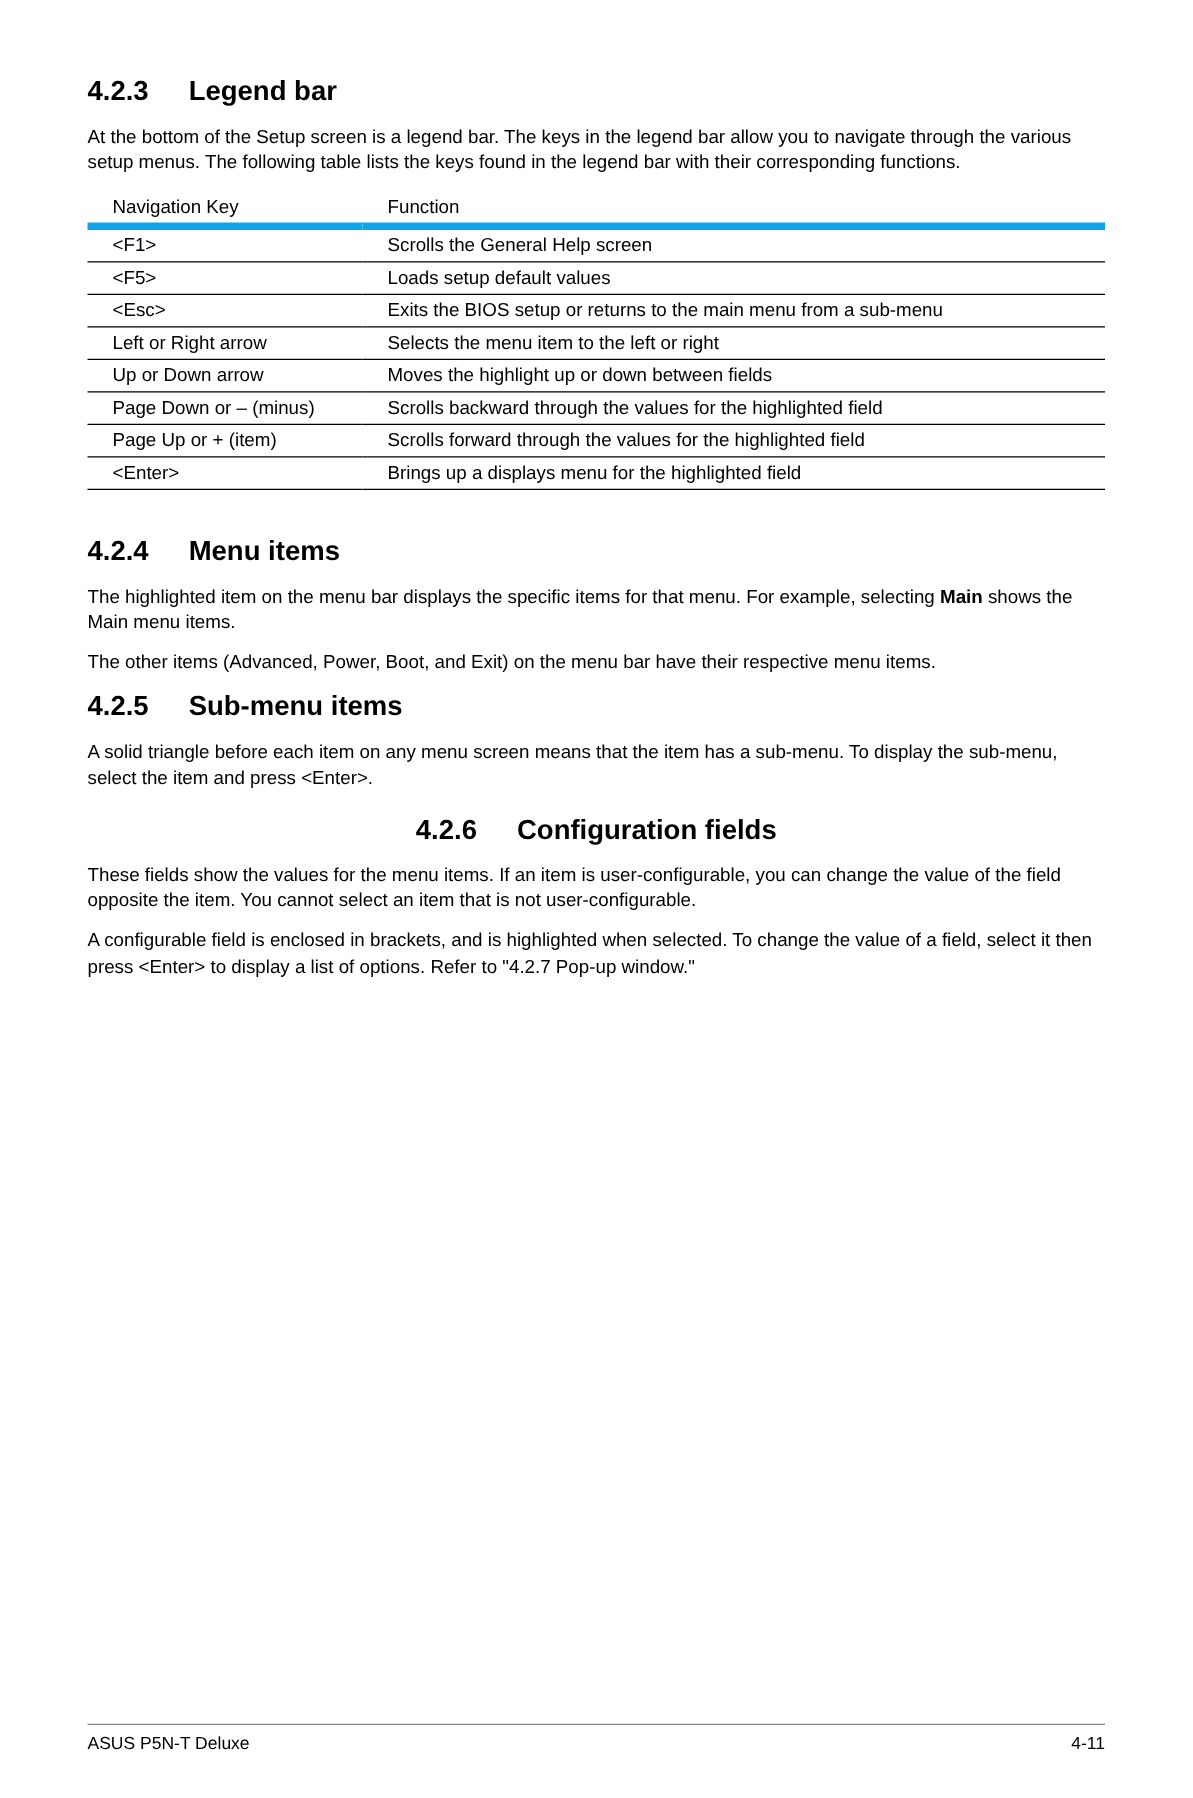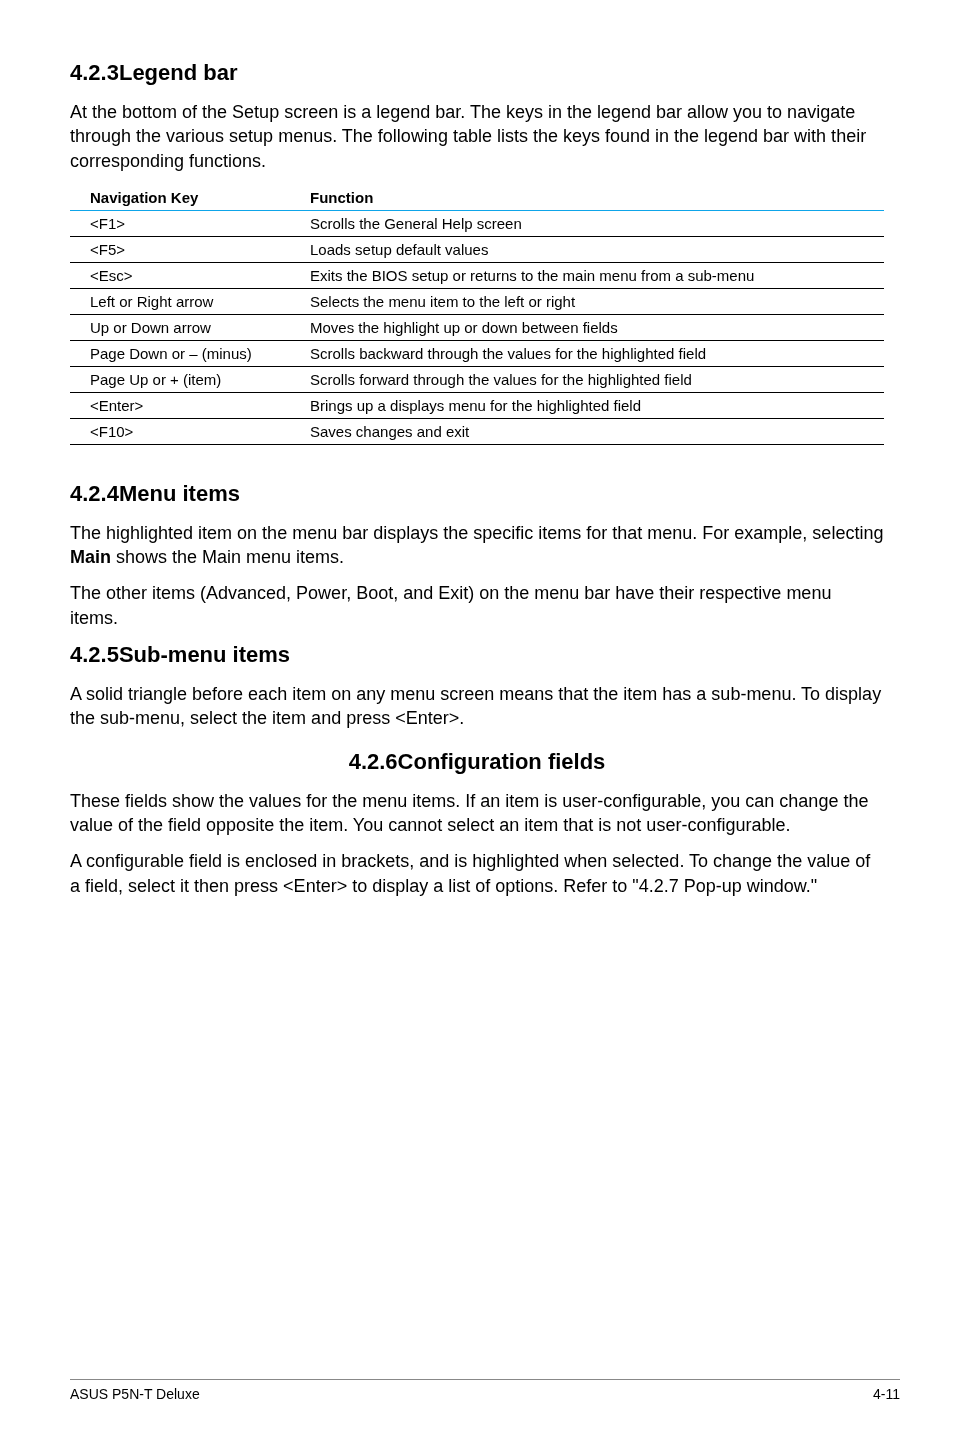--- a/index.html
+++ b/index.html
@@ -14,53 +14,54 @@
     padding: 60px 70px 40px 70px;
     box-sizing: border-box;
     min-height: 1438px;
     position: relative;
   }
   h2.section {
     font-size: 22px;
     font-weight: bold;
     margin: 0 0 14px 0;
     display: flex;
+    gap: 32px;
   }
   h2.section .num { }
   h2.section .title { }
   .para {
-    font-size: 18px;
+    font-size: 15px;
     line-height: 1.35;
     margin: 0 0 12px 0;
   }
   table.nav {
     border-collapse: collapse;
     width: 100%;
     margin: 6px 0 36px 0;
     font-size: 15px;
   }
   table.nav th, table.nav td {
     text-align: left;
     padding: 4px 6px 4px 20px;
     vertical-align: top;
   }
   table.nav th {
-    font-weight: bold;
-    border-bottom: 1px solid #0ea5e9;
+    font-weight: normal;
+    border-bottom: 6px solid #0ea5e9;
     margin-top: 12px;
   }
   table.nav td {
     border-bottom: 1px solid #000;
   }
   table.nav col.c1 { width: 220px; }
   .footer {
     position: absolute;
     bottom: 36px;
     left: 70px;
-    right: 54px;
+    right: 70px;
     border-top: 1px solid #888;
     padding-top: 6px;
     font-size: 14px;
     display: flex;
     justify-content: space-between;
     align-items: center;
   }
   .bold { font-weight: bold; }
 </style>
 </head>
@@ -109,24 +110,20 @@
       <td>Scrolls backward through the values for the highlighted field</td>
     </tr>
     <tr>
       <td>Page Up or + (item)</td>
       <td>Scrolls forward through the values for the highlighted field</td>
     </tr>
     <tr>
       <td>&lt;Enter&gt;</td>
       <td>Brings up a displays menu for the highlighted field</td>
     </tr>
-    <tr>
-      <td>&lt;F10&gt;</td>
-      <td>Saves changes and exit</td>
-    </tr>
   </tbody>
     </table>
 
   <h2 class="section">
     <span class="num">4.2.4</span>
     <span class="title">Menu items</span>
   </h2>
   <p class="para">
     <span>The highlighted item on the menu bar  displays the specific items for that menu. For example, selecting </span><span class="bold">Main</span><span> shows the Main menu items.</span>
   </p>

